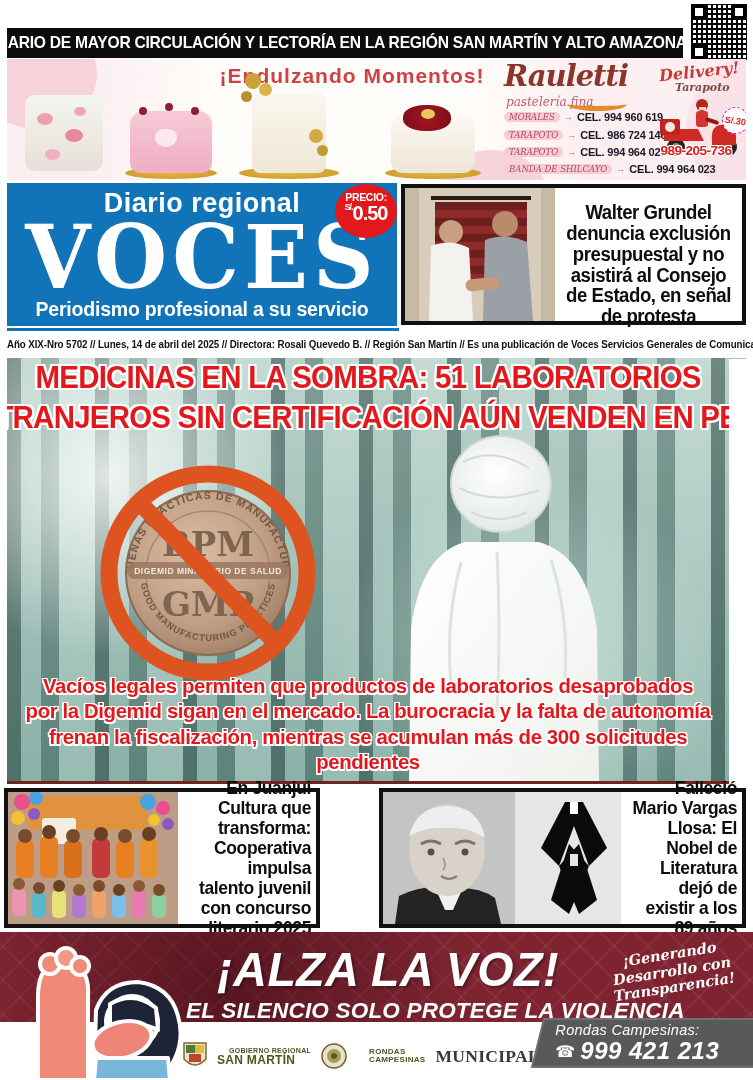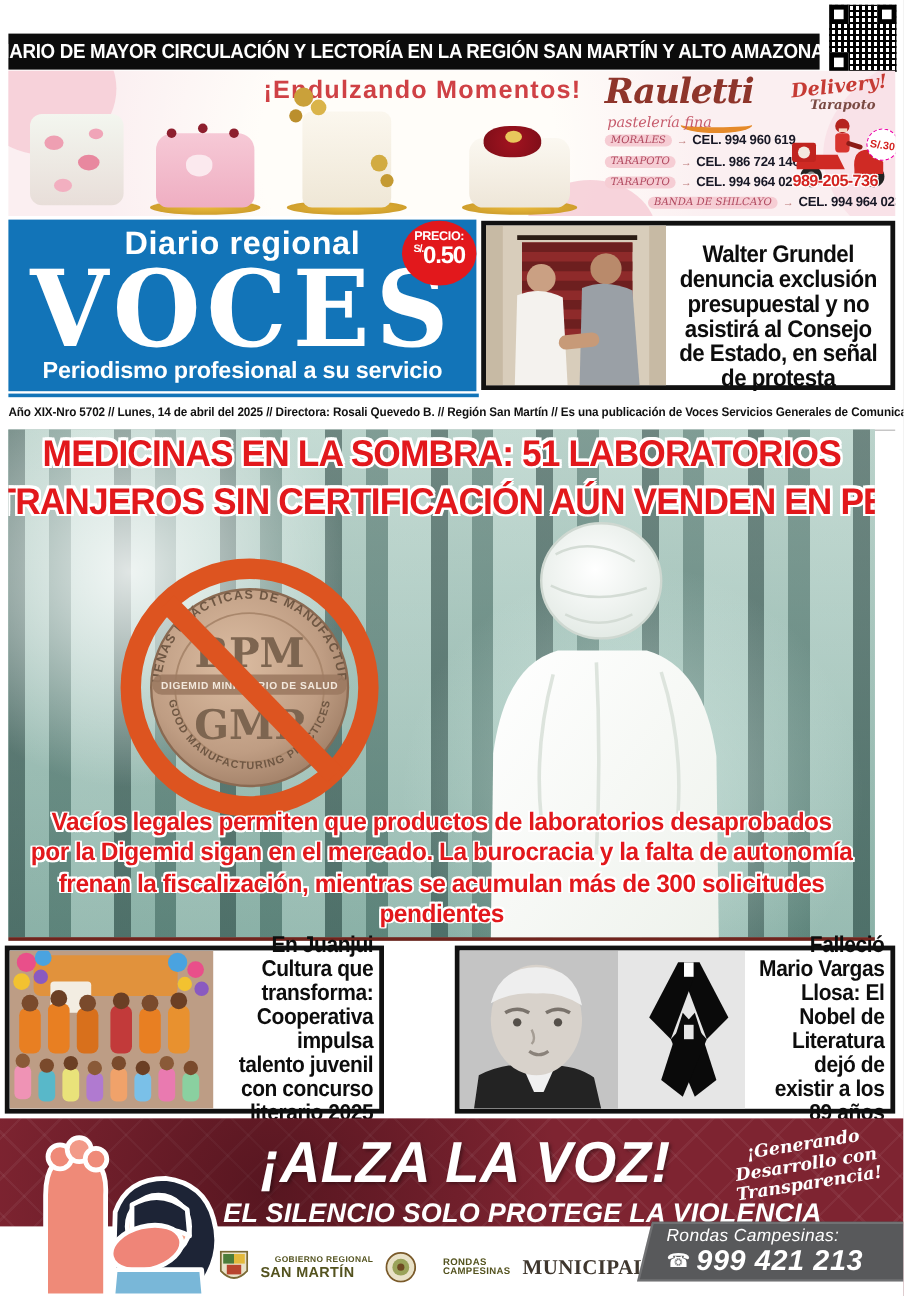--- a/index.html
+++ b/index.html
@@ -218,21 +218,21 @@
     <div class="loc-row" style="top:70px;">
       <span class="loc-pill">TARAPOTO</span>
       <span class="loc-arrow">→</span>
       <span class="loc-phone">CEL. 986 724 146</span>
     </div>
     <div class="loc-row" style="top:87px;">
       <span class="loc-pill">TARAPOTO</span>
       <span class="loc-arrow">→</span>
       <span class="loc-phone">CEL. 994 964 023</span>
     </div>
-    <div class="loc-row" style="top:104px;margin-left:36px;">
+    <div class="loc-row" style="top:104px;">
       <span class="loc-pill">BANDA DE SHILCAYO</span>
       <span class="loc-arrow">→</span>
       <span class="loc-phone">CEL. 994 964 023</span>
     </div>
 
     <div class="delivery-label">Delivery!</div>
     <div class="delivery-city">Tarapoto</div>
     <svg class="scooter" width="96" height="62" viewBox="0 0 96 62">
       <circle cx="24" cy="52" r="9" fill="#222"></circle>
         <circle cx="24" cy="52" r="4" fill="#888"></circle>

